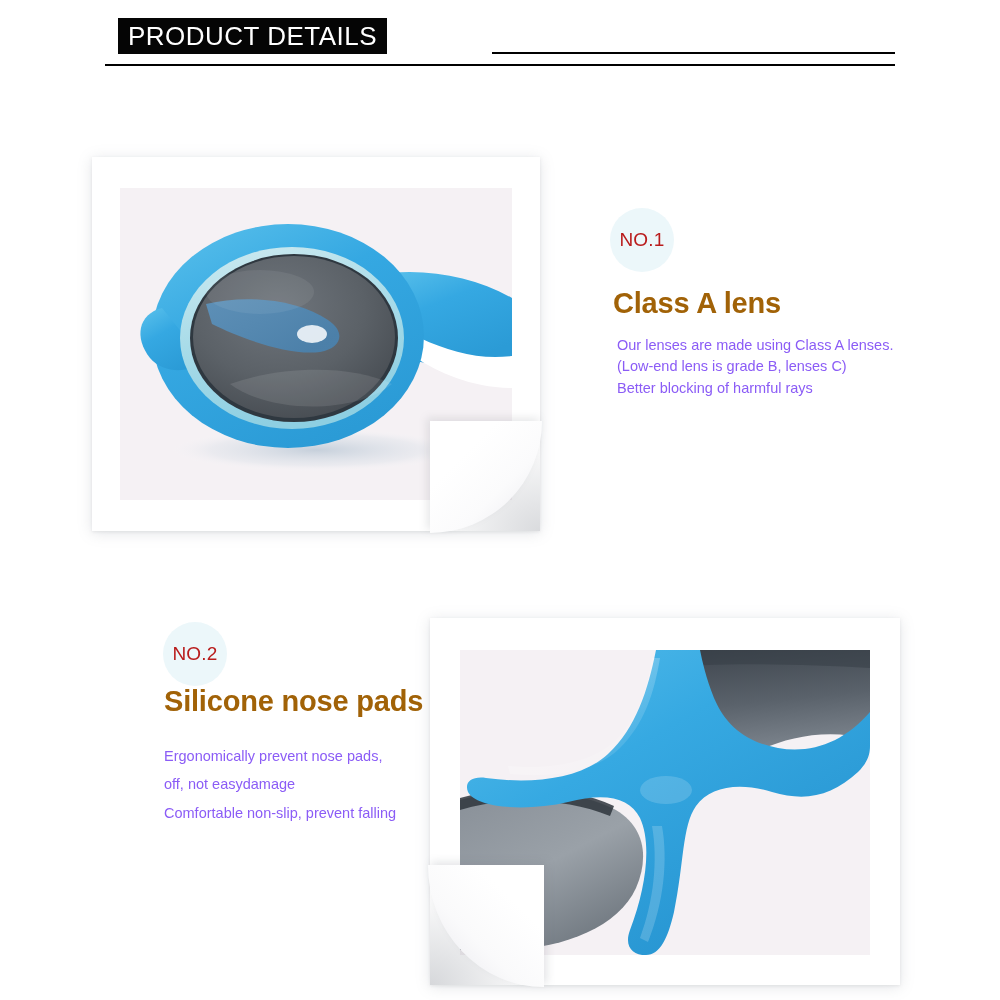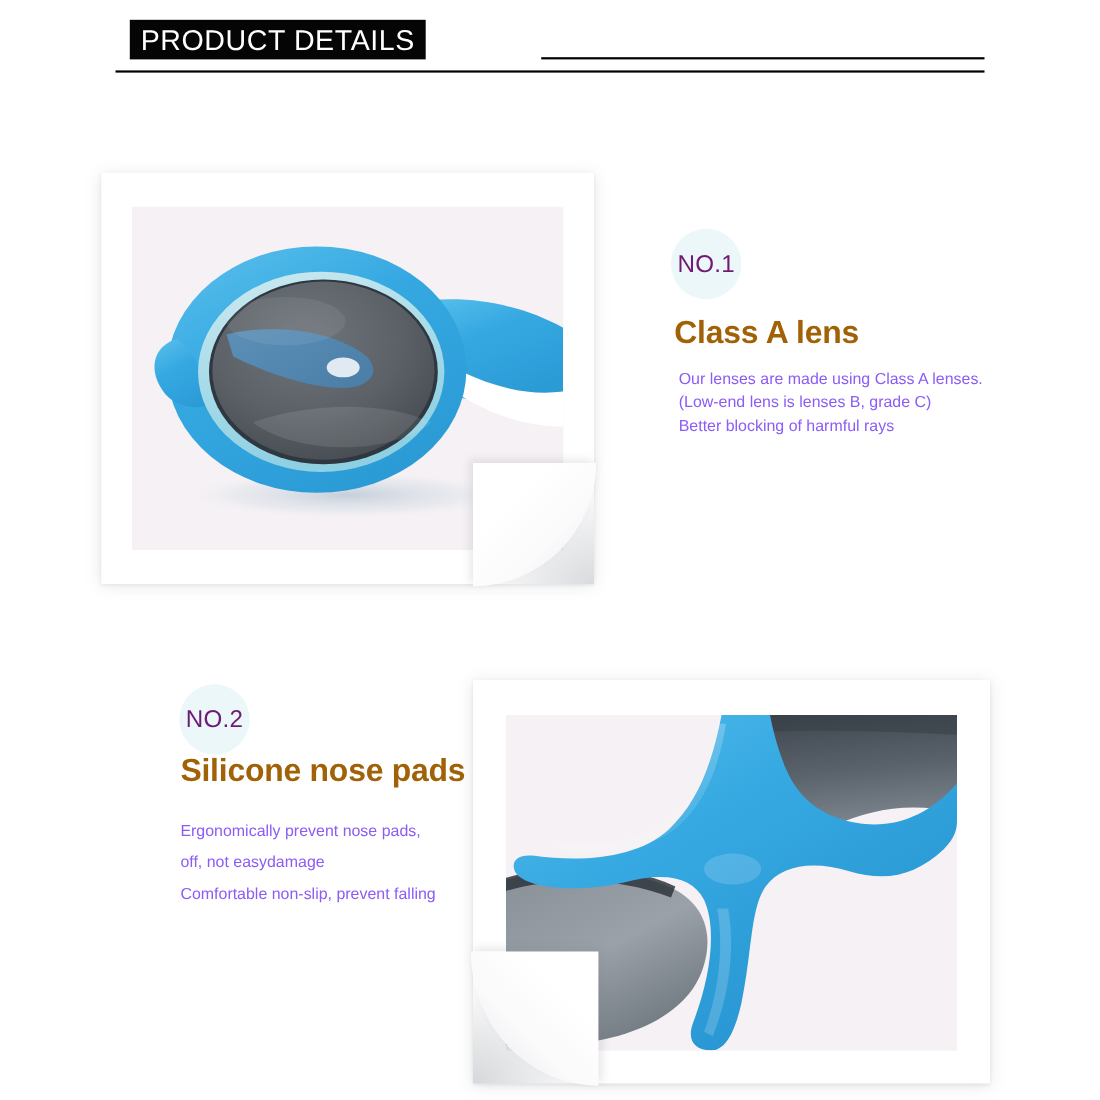--- a/index.html
+++ b/index.html
@@ -136,22 +136,22 @@
     border-radius: 50%;
     background: #ecf7fa;
   }
   .badge-label {
     position: absolute;
     left: 0; top: 0;
     width: 64px; height: 64px;
     display: flex;
     align-items: center;
     justify-content: center;
-    font-size: 22px;
-    color: #701a75;
+    font-size: 19px;
+    color: #b91c1c;
     letter-spacing: 0.2px;
   }
   .feature-heading {
     font-size: 29px;
     font-weight: bold;
     color: #a16207;
     letter-spacing: -0.2px;
     line-height: 1.1;
     white-space: nowrap;
   }
@@ -238,21 +238,21 @@
 </div>
 
 <div class="text-block" id="feature-lens-text">
   <div class="badge-wrap">
     <div class="badge-circle"></div>
     <div class="badge-label">NO.1</div>
   </div>
   <div class="feature-heading" id="feature-lens-heading">Class A lens</div>
   <div class="feature-body" id="feature-lens-body">
     <div class="line">Our lenses are made using Class A lenses.</div>
-    <div class="line">(Low-end lens is lenses B, grade C)</div>
+    <div class="line">(Low-end lens is grade B, lenses C)</div>
     <div class="line">Better blocking of harmful rays</div>
   </div>
 </div>
 
 <div class="text-block" id="feature-nosepad-text">
   <div class="badge-wrap">
     <div class="badge-circle"></div>
     <div class="badge-label">NO.2</div>
   </div>
   <div class="feature-heading" id="feature-nosepad-heading">Silicone nose pads</div>

